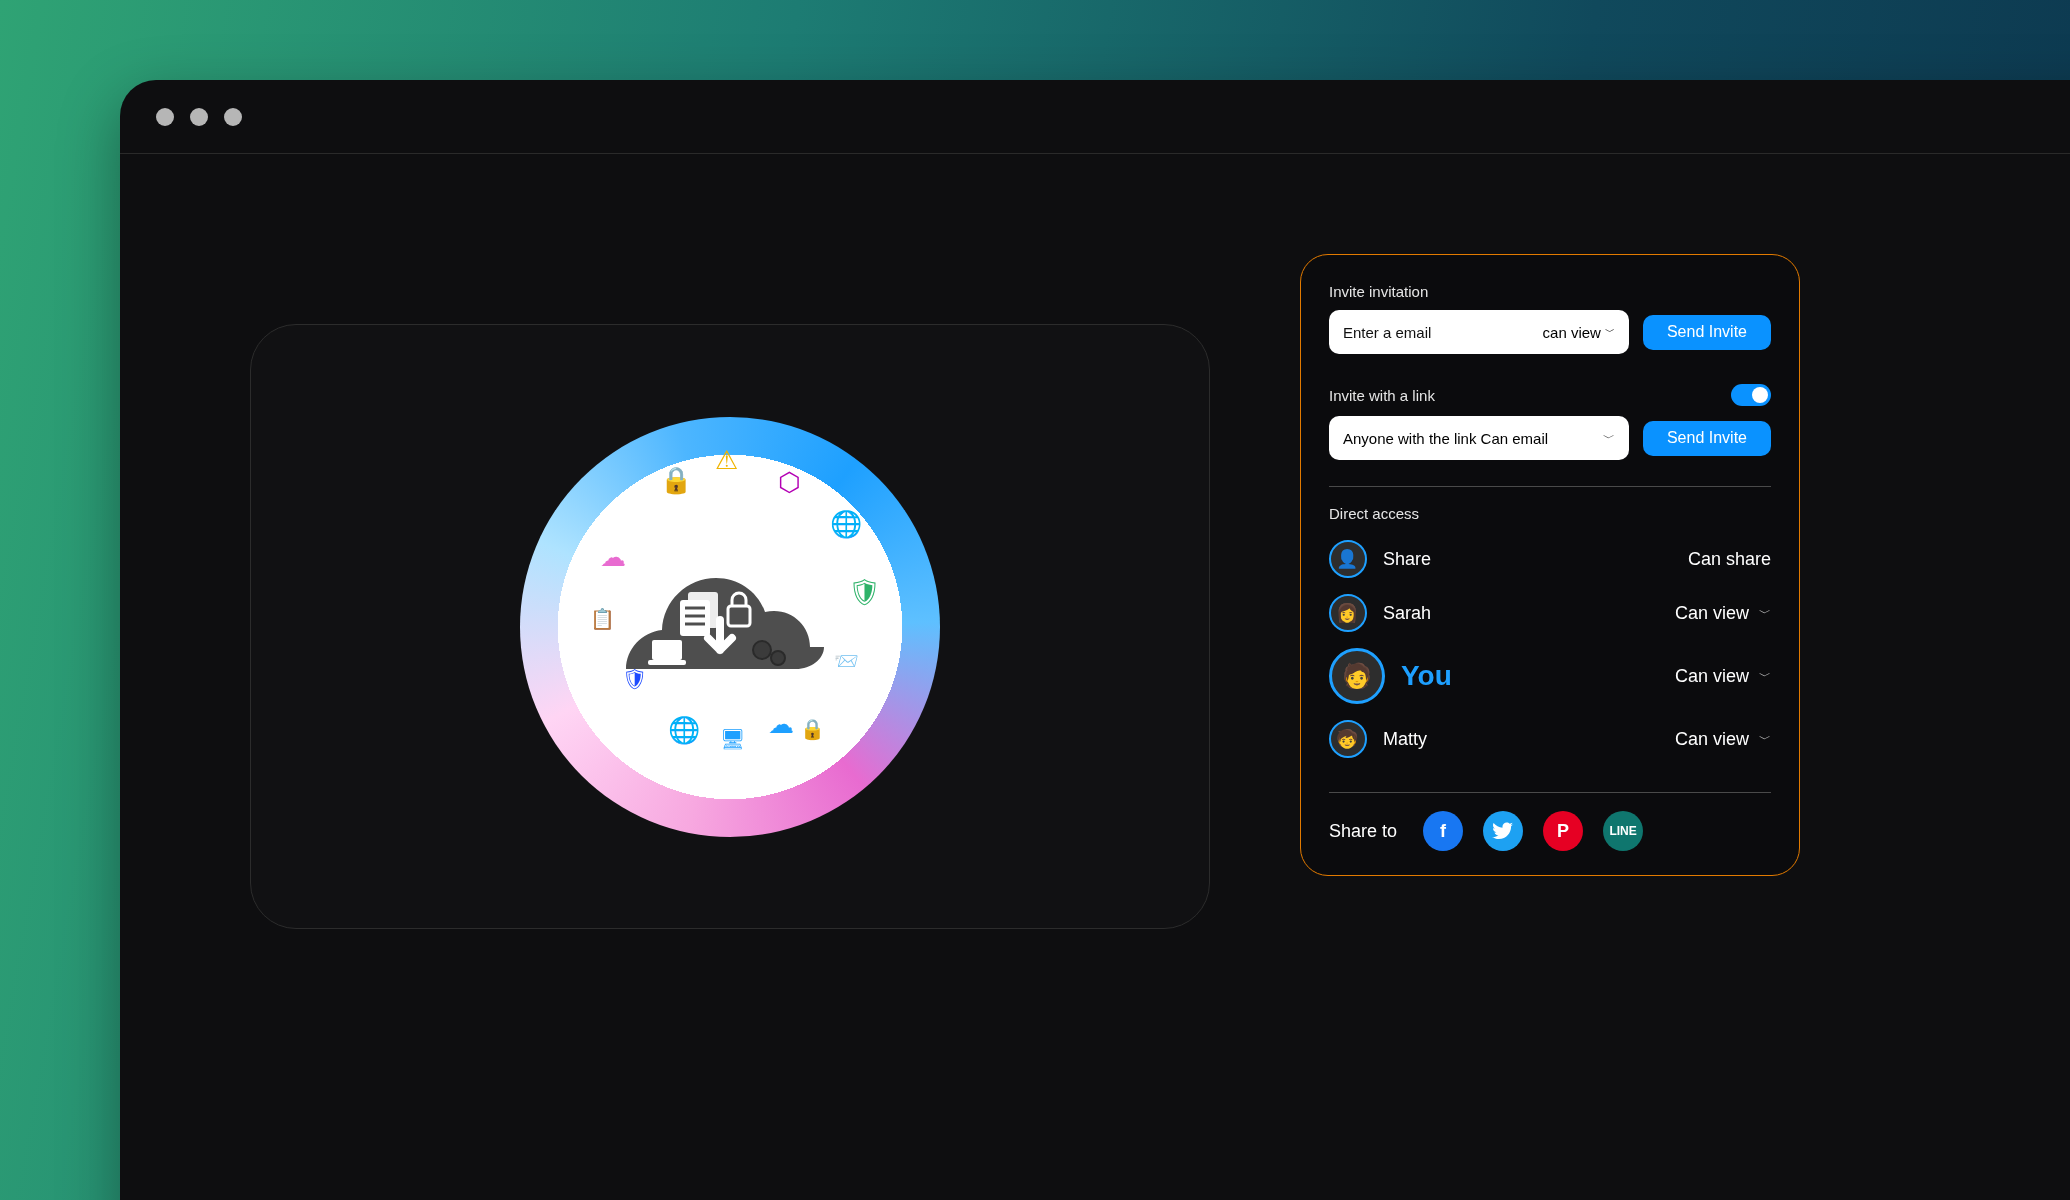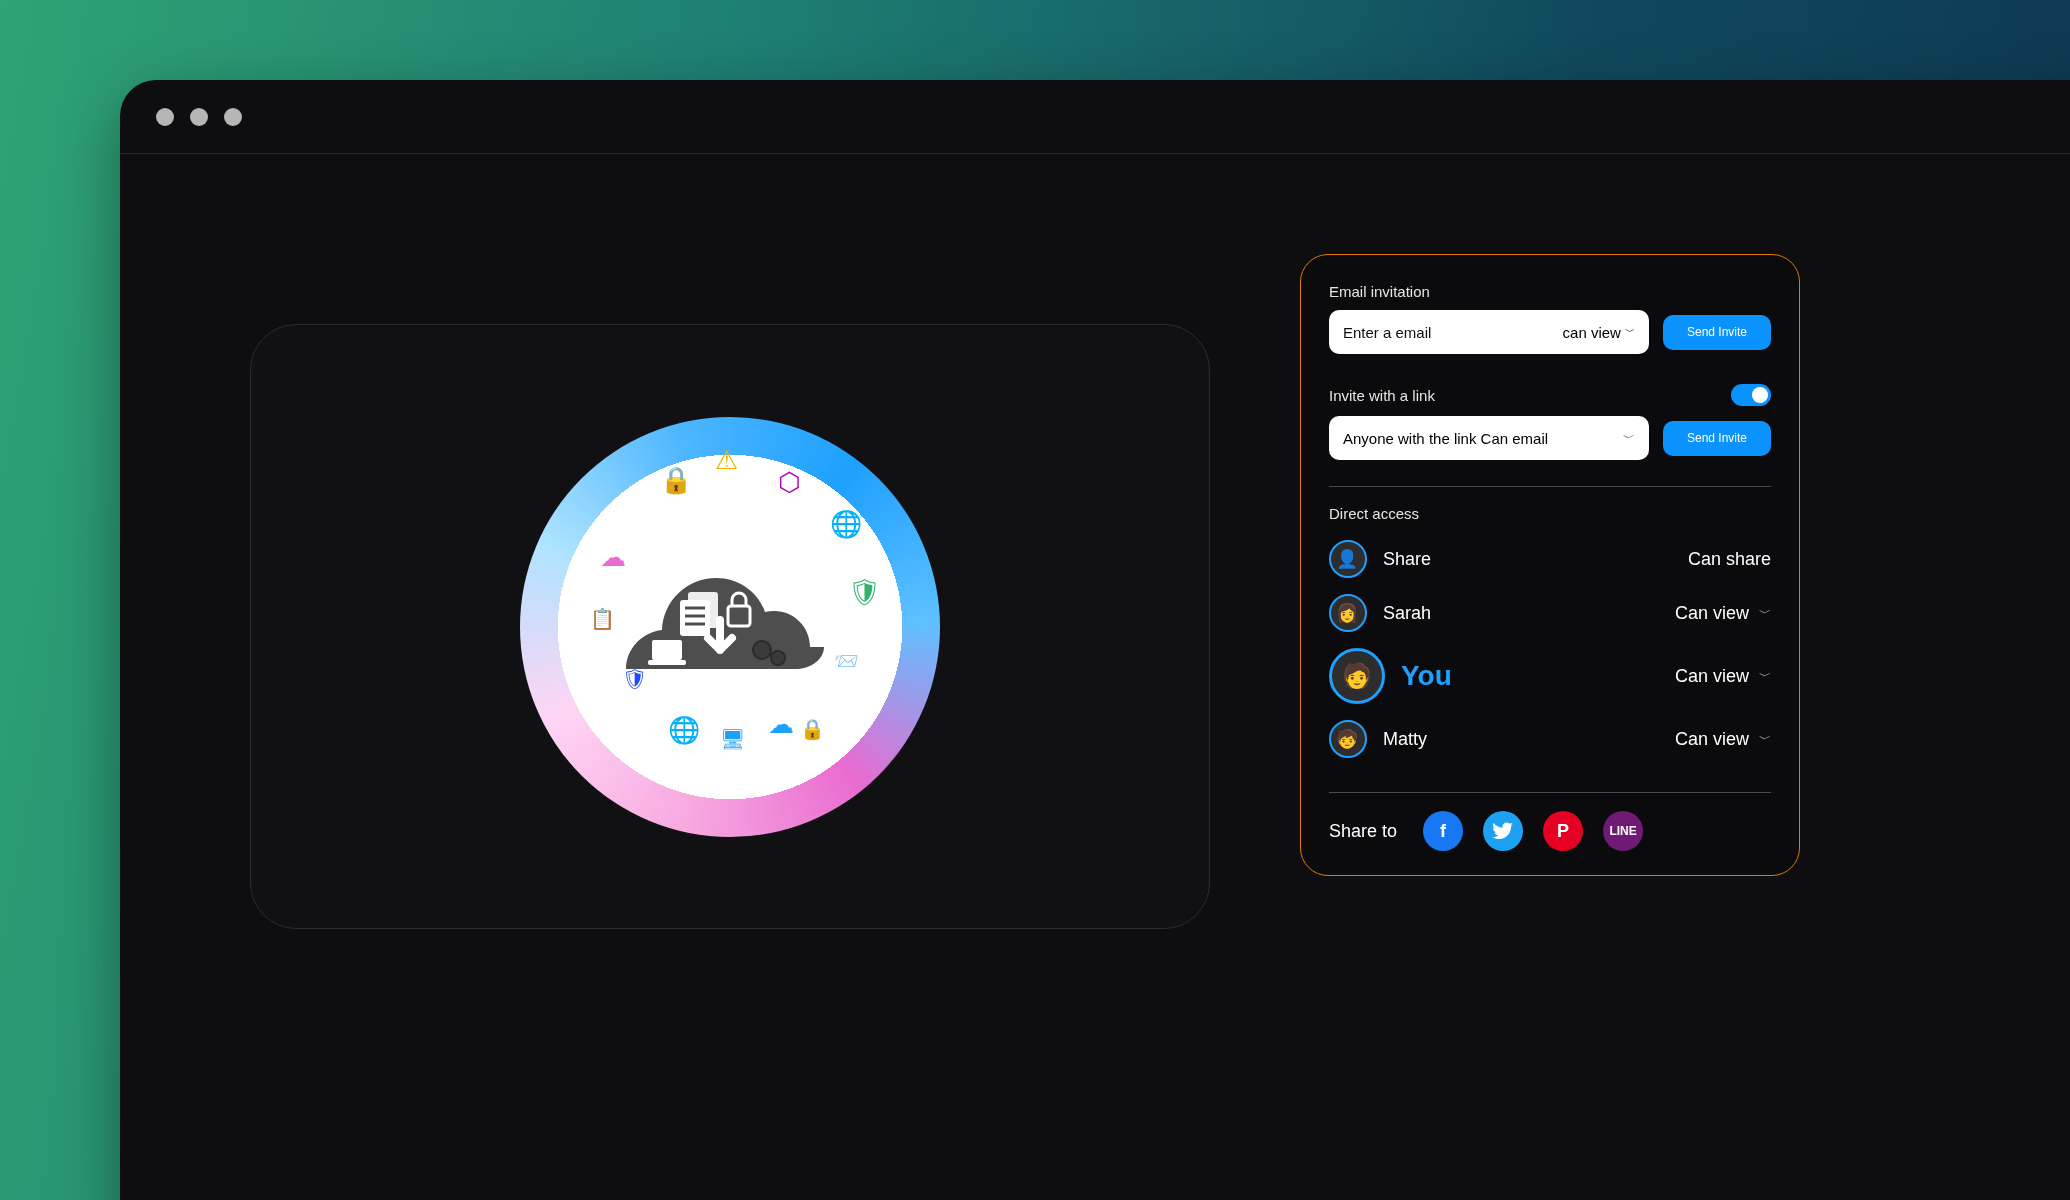--- a/index.html
+++ b/index.html
@@ -93,21 +93,21 @@
     flex:1; height:44px; background:#fff; color:#000;
     border-radius:10px; display:flex; align-items:center;
     padding:0 14px; font-size:15px;
   }
   .email-box .placeholder { flex:1; color:#111;}
   .email-box .perm { display:flex; align-items:center; gap:4px; font-size:15px; cursor:pointer;}
   .email-box .caret { font-size:10px; }
 
   .btn-primary {
     height:35px; padding:0 24px; border:none; border-radius:10px;
-    background:#0a92ff; color:#fff; font-size:12px; cursor:pointer;
+    background:#0a92ff; color:#fff; font-size:16px; cursor:pointer;
     white-space:nowrap;
   }
 
   .link-row {
     display:flex; justify-content:space-between; align-items:center;
     margin:30px 0 10px 0;
   }
   .toggle {
     width:40px; height:22px; border-radius:12px; background:#0a92ff;
     position:relative; cursor:pointer;
@@ -149,21 +149,21 @@
   }
   .share-to-label{ font-size:18px; margin-right:6px;text-align:center;}
   .social{
     width:40px; height:40px; border-radius:50%;
     display:flex; align-items:center; justify-content:center;
     color:#fff; font-weight:700; cursor:pointer; font-size:18px;
   }
   .fb{ background:#1877F2;}
   .tw{ background:#1DA1F2;}
   .pt{ background:#E60023;}
-  .ln{ background:#701a75; font-size:12px;}
+  .ln{ background:#0f766e; font-size:12px;}
 </style>
 </head>
 <body>
 
 <div class="window">
   <div class="titlebar">
     <div class="traffic-dot"></div>
     <div class="traffic-dot"></div>
     <div class="traffic-dot"></div>
   </div>
@@ -205,21 +205,21 @@
         <span class="mini-ico" style="left:148px; top:298px; color:#1ea0ff;">🌐</span>
         <span class="mini-ico small" style="left:200px; top:310px; color:#1ea0ff;">🖥</span>
         <span class="mini-ico" style="left:248px; top:292px; color:#1ea0ff;">☁</span>
         <span class="mini-ico small" style="left:280px; top:300px; color:#555;">🔒</span>
       </div>
     </div>
 
     <div class="share-panel">
 
 
-      <div class="section-label">Email invitation</div>
+      <div class="section-label">Invite invitation</div>
       <div class="row-flex">
         <div class="email-box">
           <span class="placeholder">Enter a email</span>
           <span class="perm">
             <span>can view</span>
             <span class="caret">﹀</span>
           </span>
         </div>
         <button class="btn-primary">Send Invite</button>
       </div>

